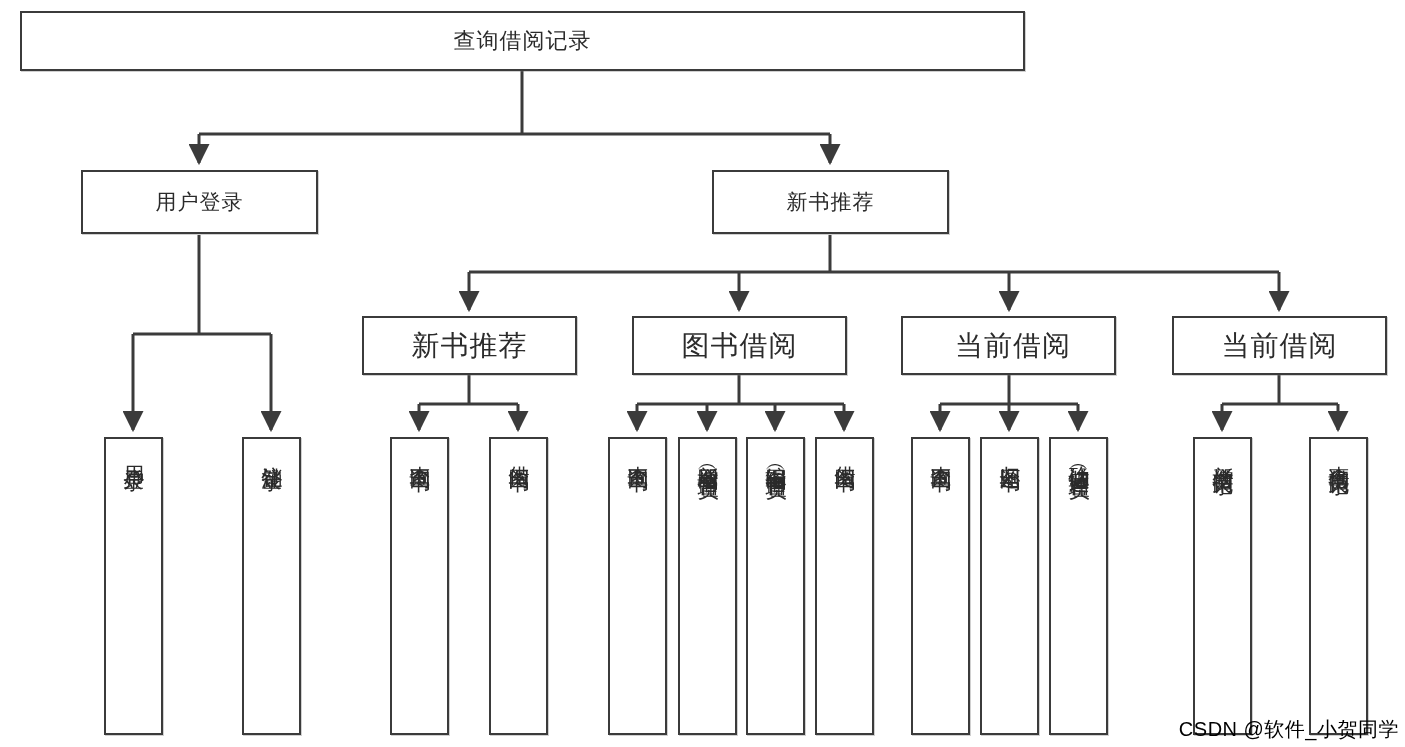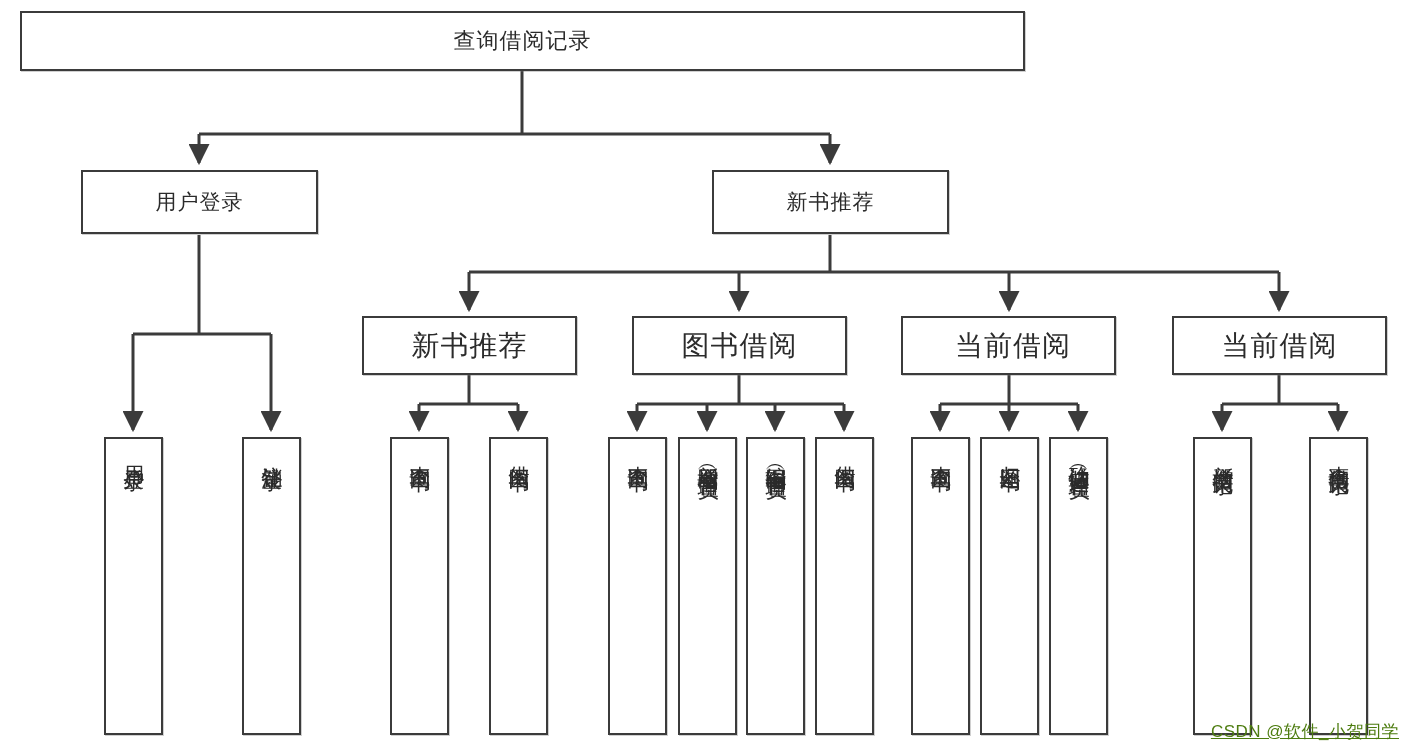--- a/index.html
+++ b/index.html
@@ -60,25 +60,24 @@
     writing-mode: vertical-rl;
     text-orientation: upright;
     font-size: 21px;
     line-height: 1.18;
     letter-spacing: 2px;
   }
   #watermark {
     position: absolute;
     right: 6px;
     bottom: 4px;
-    font-size: 17px;
-    color: #4d7c0f;
+    font-size: 20px;
+    color: #000000;
     letter-spacing: 0.5px;
     user-select: none;
-    text-decoration: underline;
   }
 </style>
 </head>
 <body>
 
 <div id="diagram-root">
 
   <svg id="edges-layer" viewBox="0 0 1405 747" width="1405" height="747" xmlns="http://www.w3.org/2000/svg">
     <defs>
       <marker id="arrow" viewBox="0 0 10 10" refX="9" refY="5" markerWidth="7" markerHeight="7" orient="auto-start-reverse">

